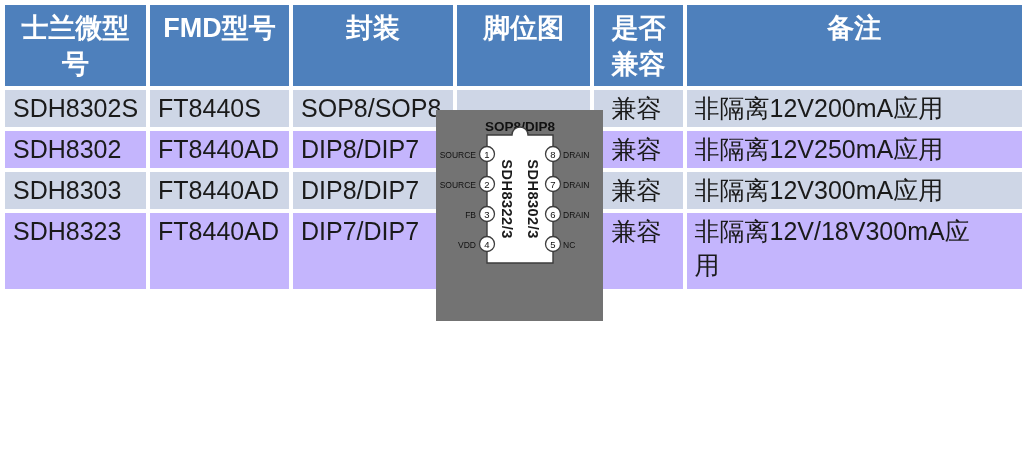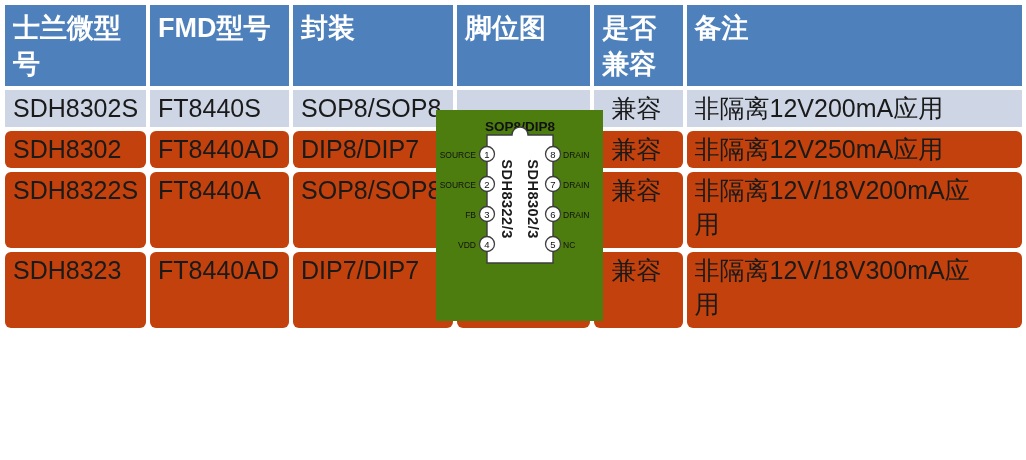--- a/index.html
+++ b/index.html
@@ -7,35 +7,35 @@
     position:relative;width:1026px;height:460px;background:#ffffff;overflow:hidden;
     font-family:"Liberation Sans","DejaVu Sans",sans-serif;
   }
   table.tbl{
     position:absolute;left:1px;top:1px;
     border-collapse:separate;border-spacing:4px;table-layout:fixed;
   }
   th,td{margin:0;overflow:hidden;}
   th{
     background:#4E80BC;color:#ffffff;font-weight:bold;font-size:27px;line-height:36px;
-    text-align:left;vertical-align:top;padding:5px 8px 0 8px;height:81px;box-sizing:border-box;
+    text-align:center;vertical-align:top;padding:5px 8px 0 8px;height:81px;box-sizing:border-box;
   }
   td{
     font-size:25px;line-height:34px;color:#1A1A1A;
     vertical-align:top;padding:1px 8px 0 8px;box-sizing:border-box;text-align:left;
   }
   tr.r-short td{height:37px;}
   tr.r-tall td{height:76px;}
   tr.band-dark td{background:#CED6E6;margin-top:28px;}
-  tr.band-light td{background:#c2410c;border-radius:6px;}
+  tr.band-light td{background:#c4b5fd;}
   td.c-compat{text-align:center;padding-left:0;padding-right:4px;}
   td.c-remark{white-space:pre-line;}
   .pin-box{
     position:absolute;left:436px;top:110px;width:167px;height:211px;
-    background:#4d7c0f;z-index:2;
+    background:#737373;z-index:2;
   }
   .pin-box svg{display:block;}
 </style>
 </head>
 <body>
 
 <div class="page">
 
   <table class="tbl">
     <colgroup>
@@ -66,28 +66,27 @@
         <td class="c-remark">非隔离12V200mA应用</td>
       </tr>
       <tr class="band-light r-short">
         <td>SDH8302</td>
         <td>FT8440AD</td>
         <td>DIP8/DIP7</td>
         <td></td>
         <td class="c-compat">兼容</td>
         <td class="c-remark">非隔离12V250mA应用</td>
       </tr>
-      <tr class="band-light r-tall">
-        <td>SDH8322S</td>
-        <td>FT8440A</td>
-        <td>SOP8/SOP8</td>
+      <tr class="band-dark r-short">
+        <td>SDH8303</td>
+        <td>FT8440AD</td>
+        <td>DIP8/DIP7</td>
         <td></td>
         <td class="c-compat">兼容</td>
-        <td class="c-remark">非隔离12V/18V200mA应
-用</td>
+        <td class="c-remark">非隔离12V300mA应用</td>
       </tr>
       <tr class="band-light r-tall">
         <td>SDH8323</td>
         <td>FT8440AD</td>
         <td>DIP7/DIP7</td>
         <td></td>
         <td class="c-compat">兼容</td>
         <td class="c-remark">非隔离12V/18V300mA应
 用</td>
       </tr>

